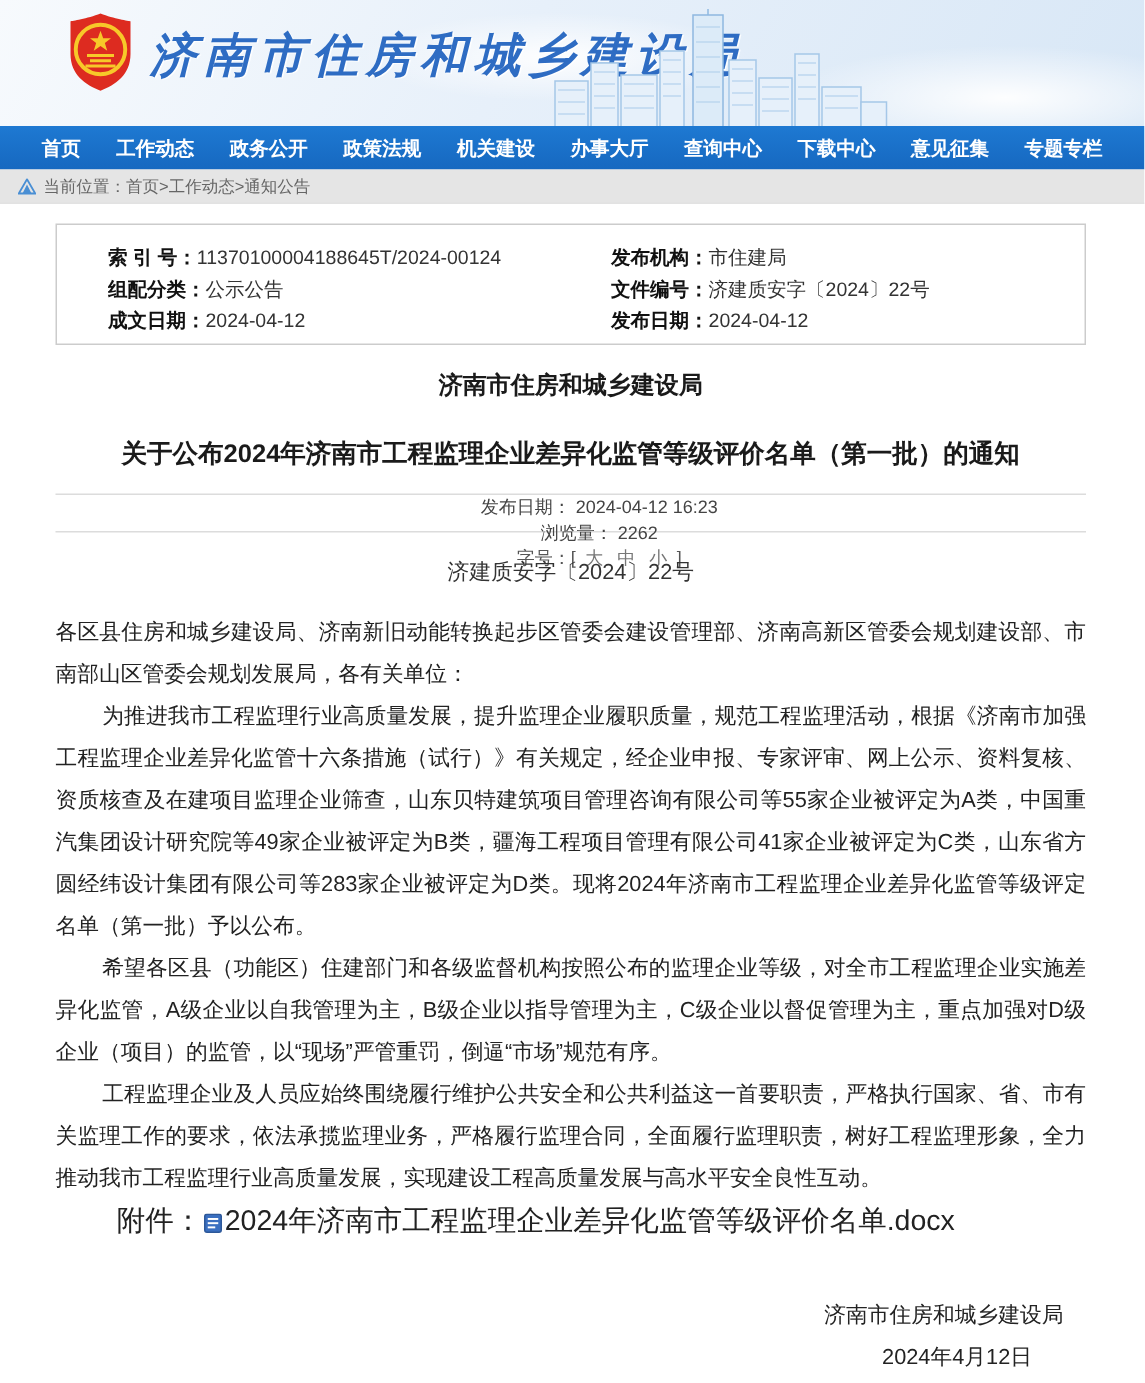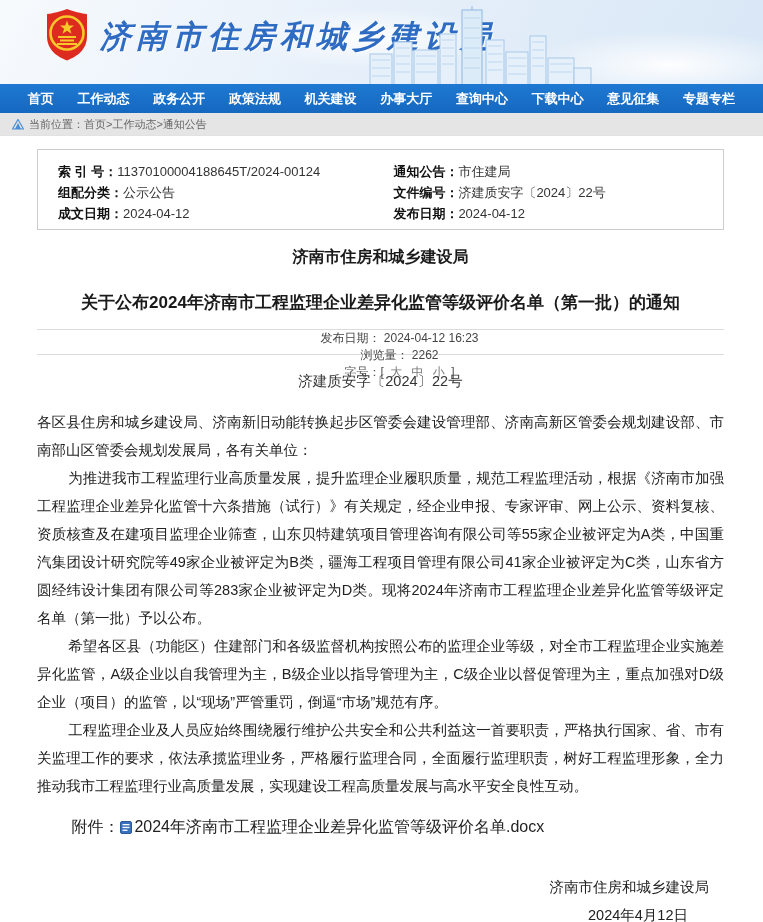--- a/index.html
+++ b/index.html
@@ -71,21 +71,21 @@
   
   .content { padding: 0 39px 0 37px; }
   .info-box {
     margin-top: 13px;
     border: 1px solid #cccccc;
     padding: 11px 20px 5px 20px;
     display: grid;
     grid-template-columns: 52% 48%;
     font-size: 13px;
   }
-  .info-field { line-height: 21px; white-space: nowrap; overflow: hidden; }
+  .info-field { line-height: 21px; white-space: nowrap; overflow: hidden; margin-left: 14px; }
   .info-label { font-weight: bold; color: #111; }
   .info-value { color: #333; }
   .agency-title { text-align: center; font-size: 16px; font-weight: bold; margin-top: 17px; color: #1a1a1a; }
   .doc-title { text-align: center; font-size: 17px; font-weight: bold; margin-top: 23px; color: #1a1a1a; }
   .meta-row {
     margin-top: 15px;
     border-top: 1px solid #dcdcdc;
     border-bottom: 1px solid #dcdcdc;
     height: 26px;
     display: flex;
@@ -100,21 +100,21 @@
   .fontsize-option { cursor: pointer; margin: 0 3px; color: #777; }
   .doc-number { text-align: center; font-size: 14.5px; margin-top: 17px; color: #333; }
   .body-text { margin-top: 17px; }
   .body-text p {
     font-size: 14.5px;
     line-height: 28px;
     text-align: justify;
     color: #222;
   }
   .indent { text-indent: 2.15em; }
-  .attachment { margin-top: 17px; font-size: 16px; padding-left: 2.15em; color: #222; }
+  .attachment { margin-top: 1px; font-size: 19px; padding-left: 2.15em; color: #222; }
   .attachment a { color: #222; text-decoration: none; cursor: pointer; }
   .doc-icon { display: inline-block; vertical-align: -2px; margin: 0 2px 0 1px; }
   .signature-agency { text-align: right; font-size: 14.5px; margin-top: 40px; padding-right: 15px; color: #222; }
   .signature-date { text-align: right; font-size: 14.5px; margin-top: 9px; padding-right: 36px; color: #222; }
 </style>
 </head>
 <body>
 
 <div class="header">
   <div class="cloud cloud1"></div>
@@ -206,21 +206,21 @@
   <span>当前位置：首页&gt;工作动态&gt;通知公告</span>
 </div>
 
 <div class="content">
 
   <div class="info-box">
     <div class="info-field">
       <span class="info-label">索 引 号：</span><span class="info-value">11370100004188645T/2024-00124</span>
     </div>
     <div class="info-field">
-      <span class="info-label">通知公告：</span><span class="info-value">市住建局</span>
+      <span class="info-label">发布机构：</span><span class="info-value">市住建局</span>
     </div>
     <div class="info-field">
       <span class="info-label">组配分类：</span><span class="info-value">公示公告</span>
     </div>
     <div class="info-field">
       <span class="info-label">文件编号：</span><span class="info-value">济建质安字〔2024〕22号</span>
     </div>
     <div class="info-field">
       <span class="info-label">成文日期：</span><span class="info-value">2024-04-12</span>
     </div>

